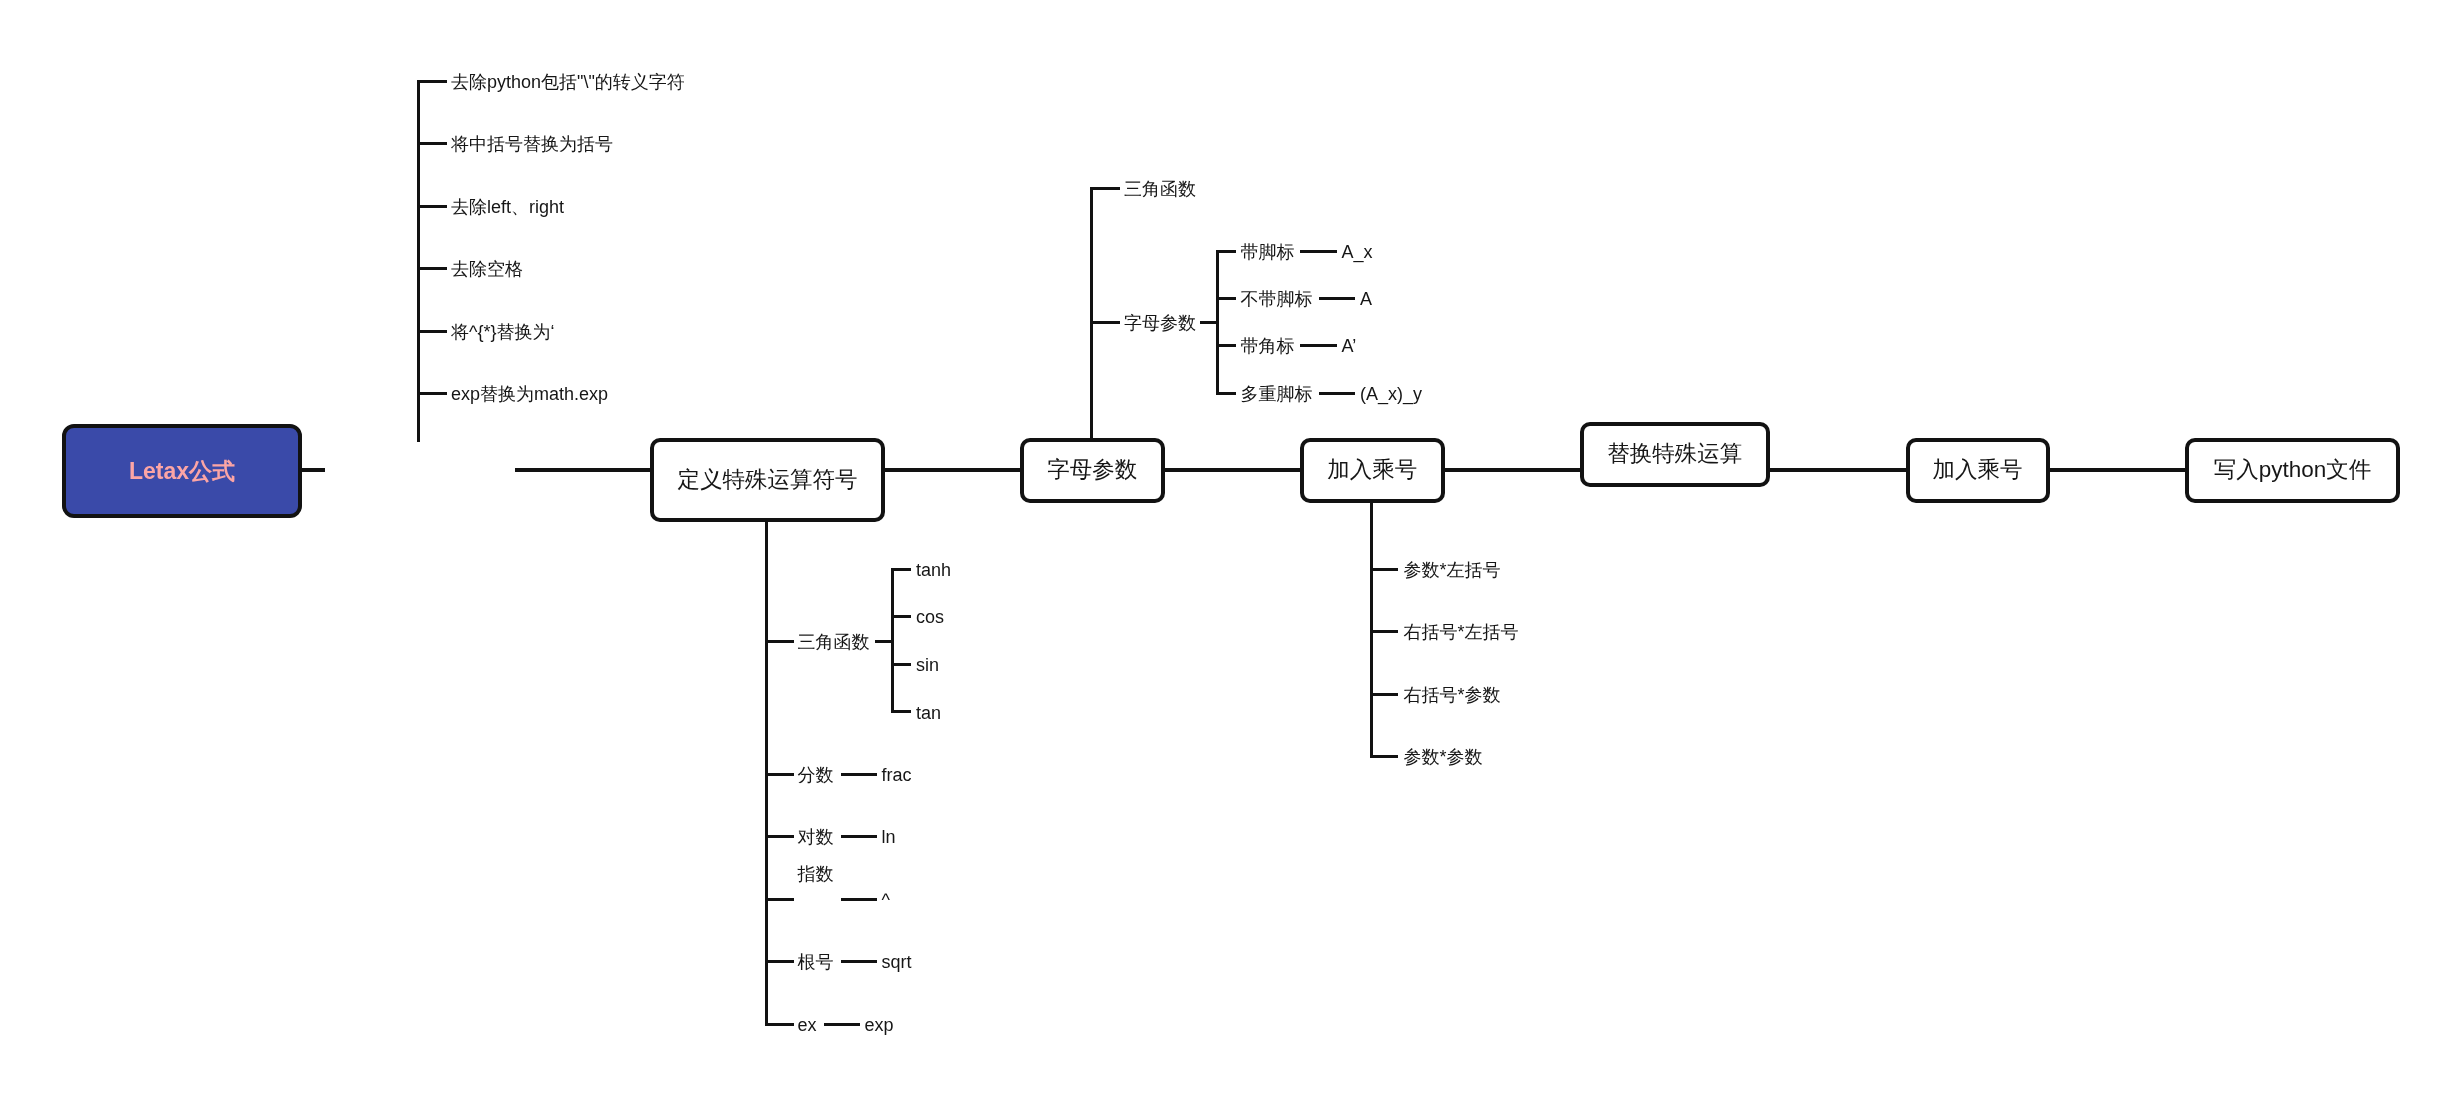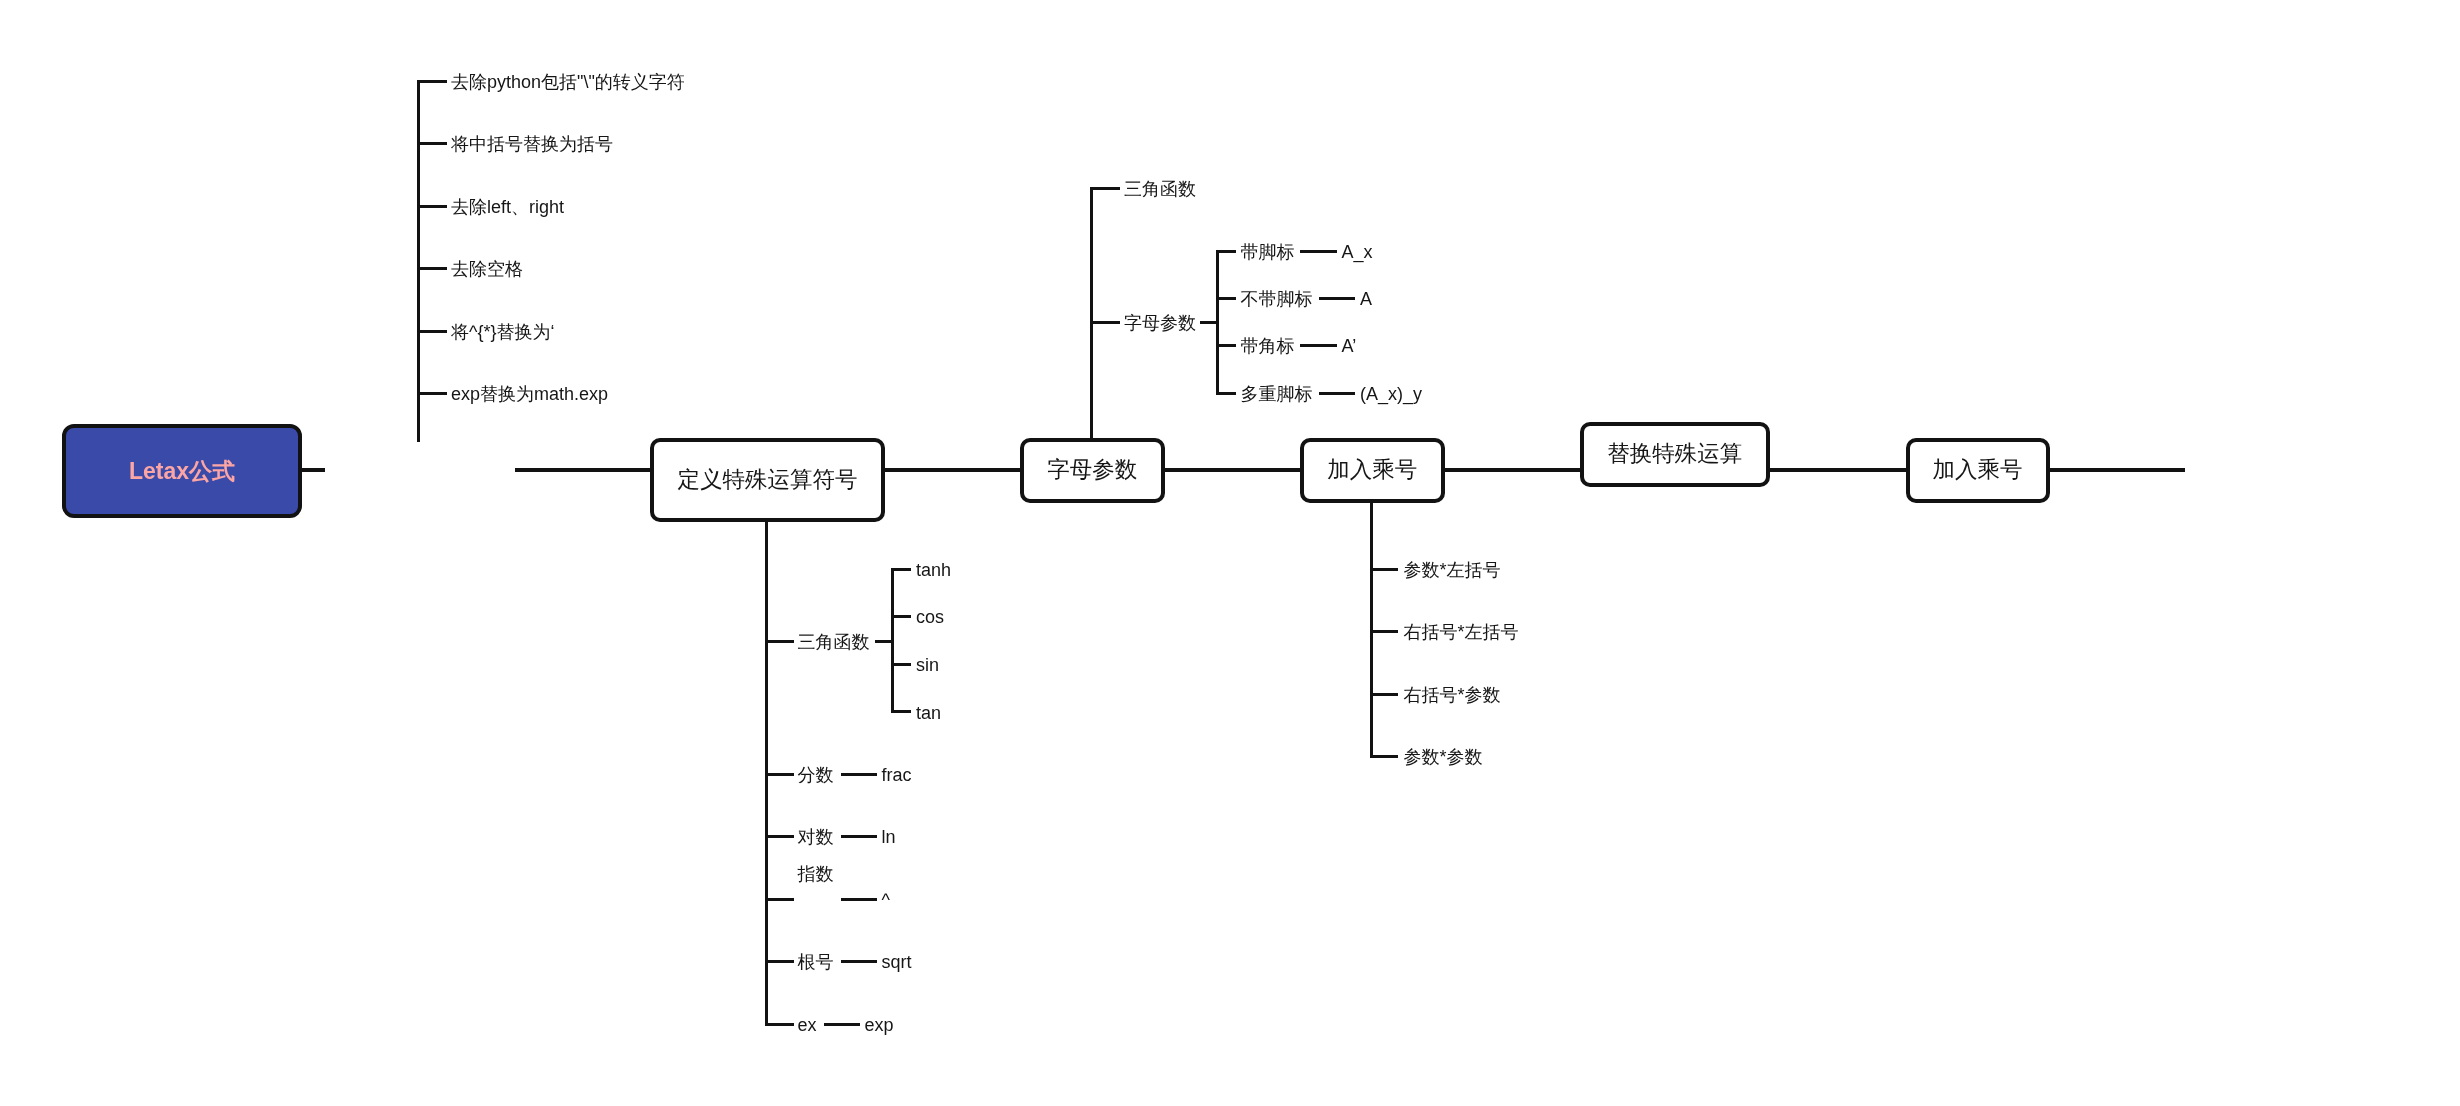--- a/index.html
+++ b/index.html
@@ -31,20 +31,23 @@
       <span>字母参数</span>
     </div>
 <div class="node-box" style="left:1300px;top:438px;width:144.5px;height:65px">
       <span>加入乘号</span>
     </div>
 <div class="node-box" style="left:1580px;top:422px;width:189.5px;height:65px">
       <span>替换特殊运算</span>
     </div>
 <div class="node-box" style="left:1905.5px;top:438px;width:144px;height:65px">
       <span>加入乘号</span>
+    </div>
+<div class="node-box" style="left:2185px;top:438px;width:215px;height:65px">
+      <span>写入python文件</span>
     </div>
 <div class="ln-hb" style="left:302px;top:468.2px;width:23px"></div>
 <div class="ln-hb" style="left:514.5px;top:468.2px;width:135.5px"></div>
 <div class="ln-hb" style="left:885px;top:468.2px;width:135px"></div>
 <div class="ln-hb" style="left:1164.5px;top:468.2px;width:135.5px"></div>
 <div class="ln-hb" style="left:1444.5px;top:468.2px;width:135.5px"></div>
 <div class="ln-hb" style="left:1769.5px;top:468.2px;width:136px"></div>
 <div class="ln-hb" style="left:2049.5px;top:468.2px;width:135.5px"></div>
 <div class="ln-v" style="left:417px;top:79.9px;height:362.1px"></div>
 <div class="ln-h" style="left:418.5px;top:79.9px;width:28px"></div>

